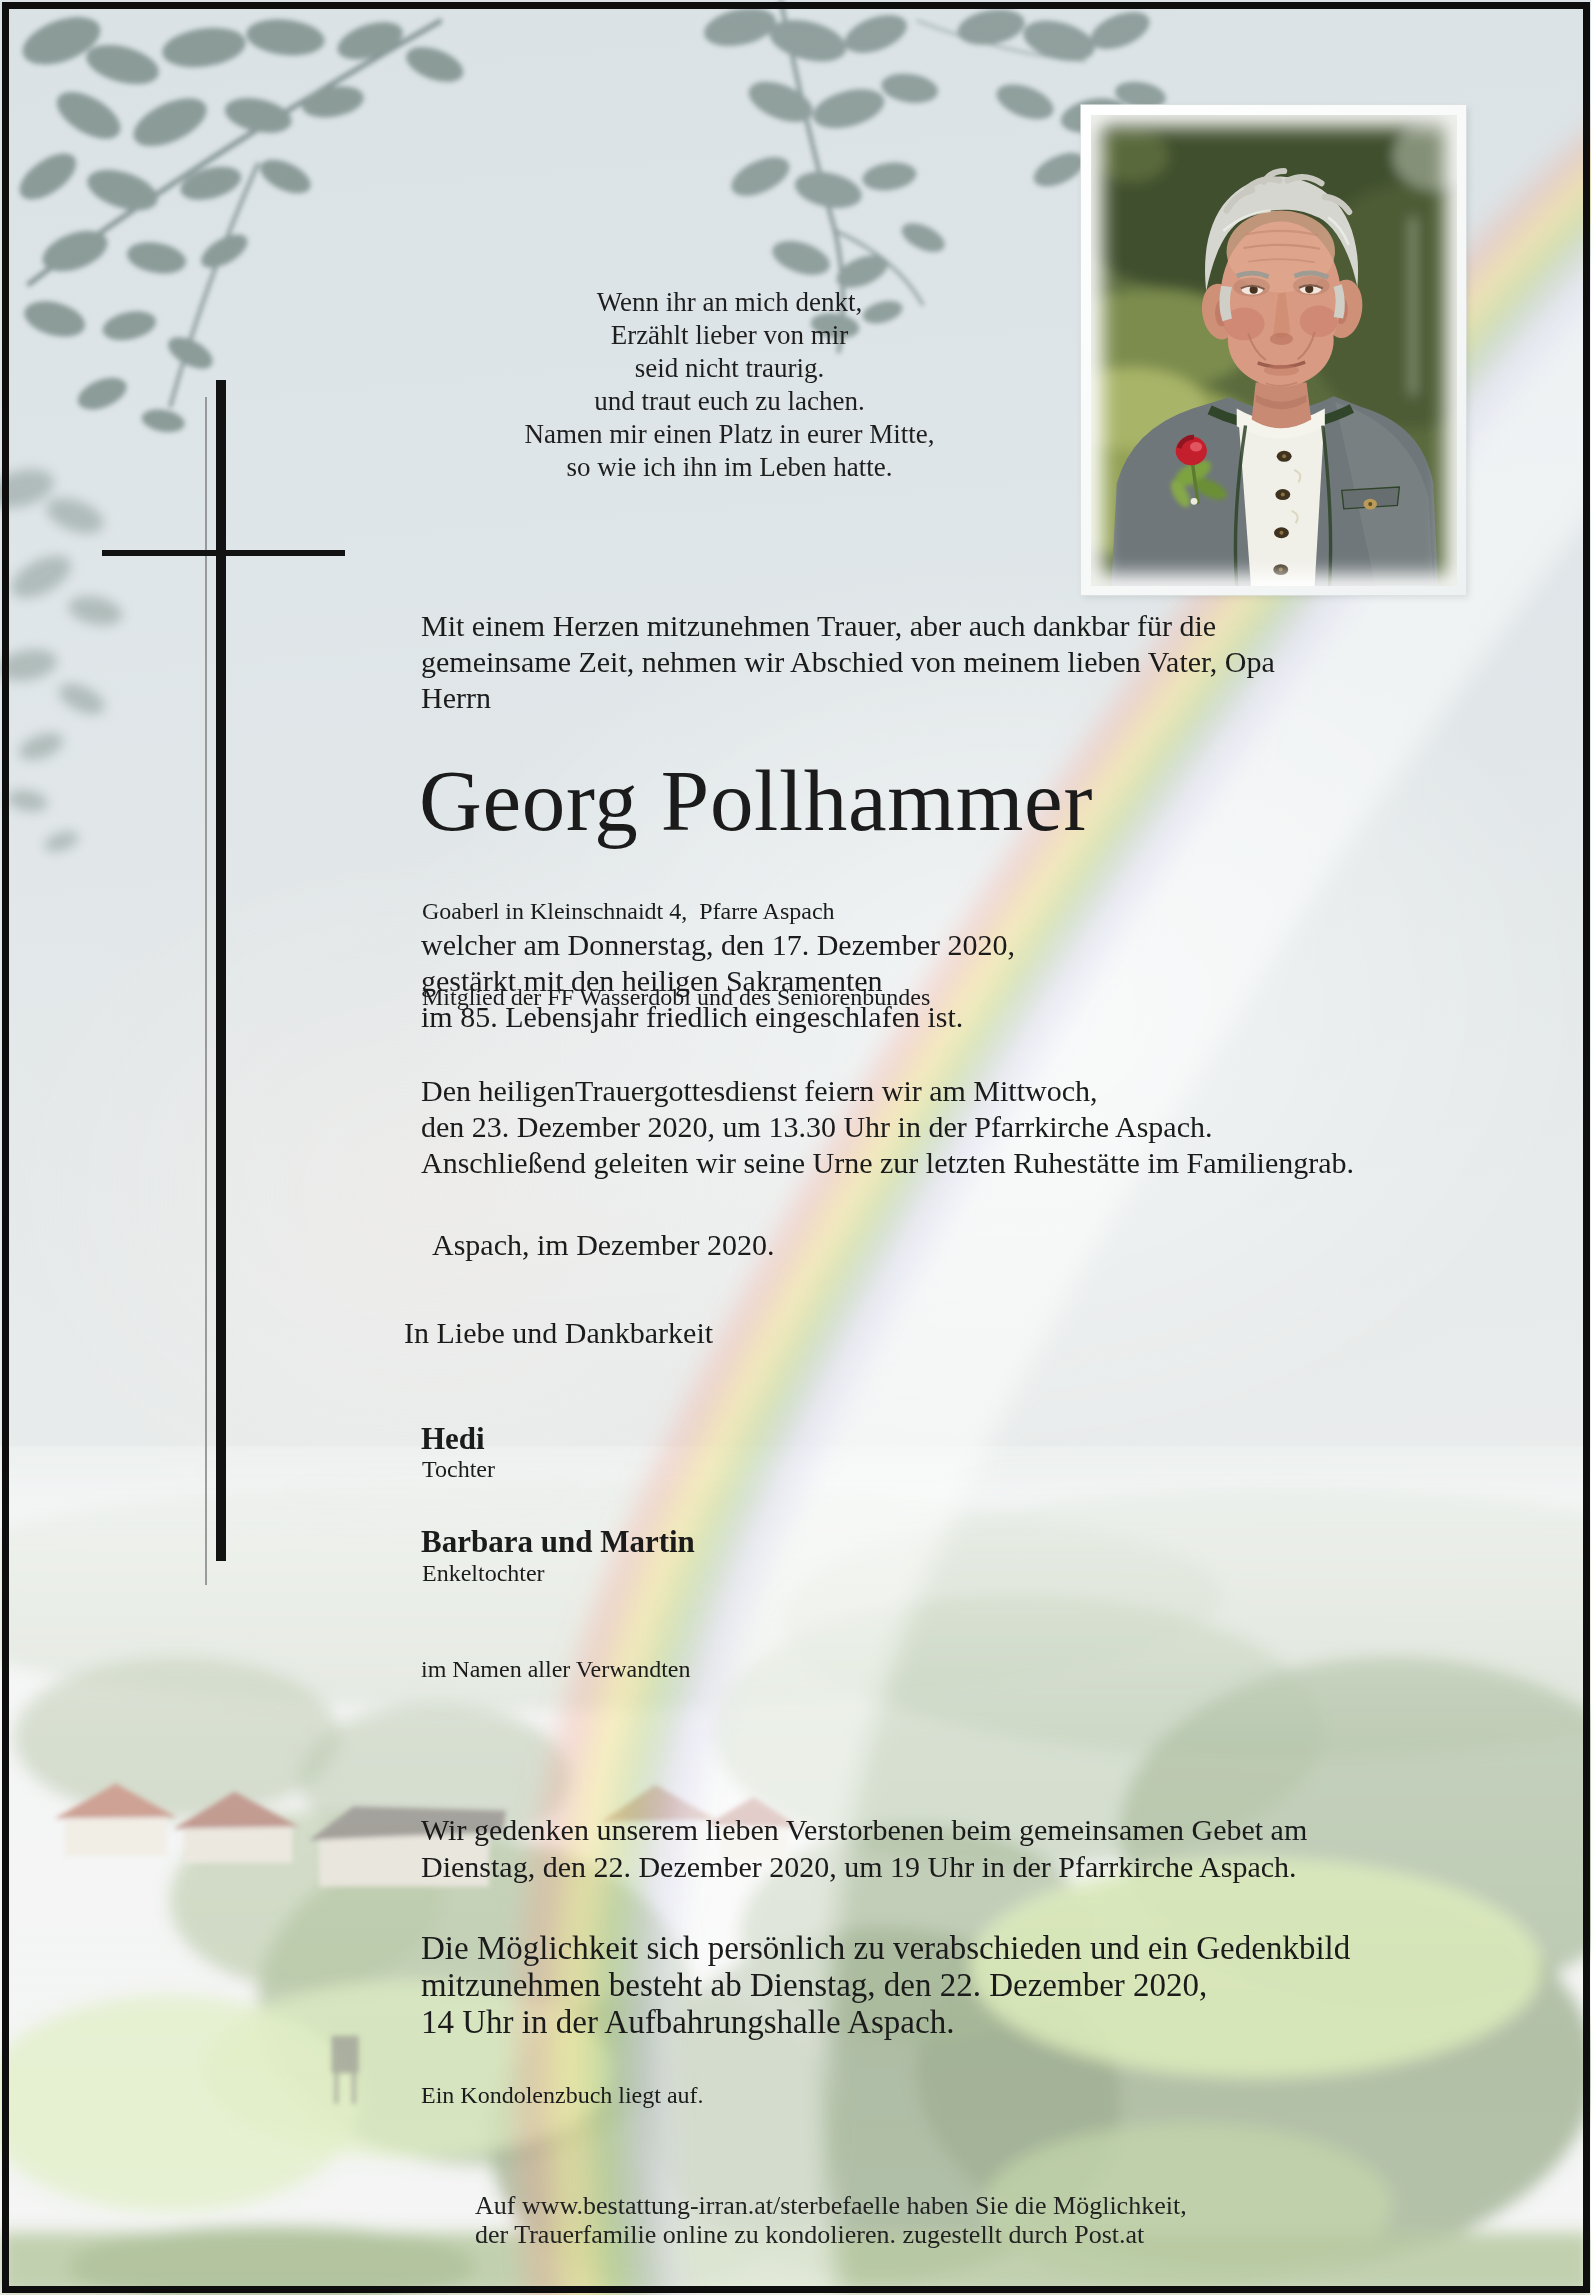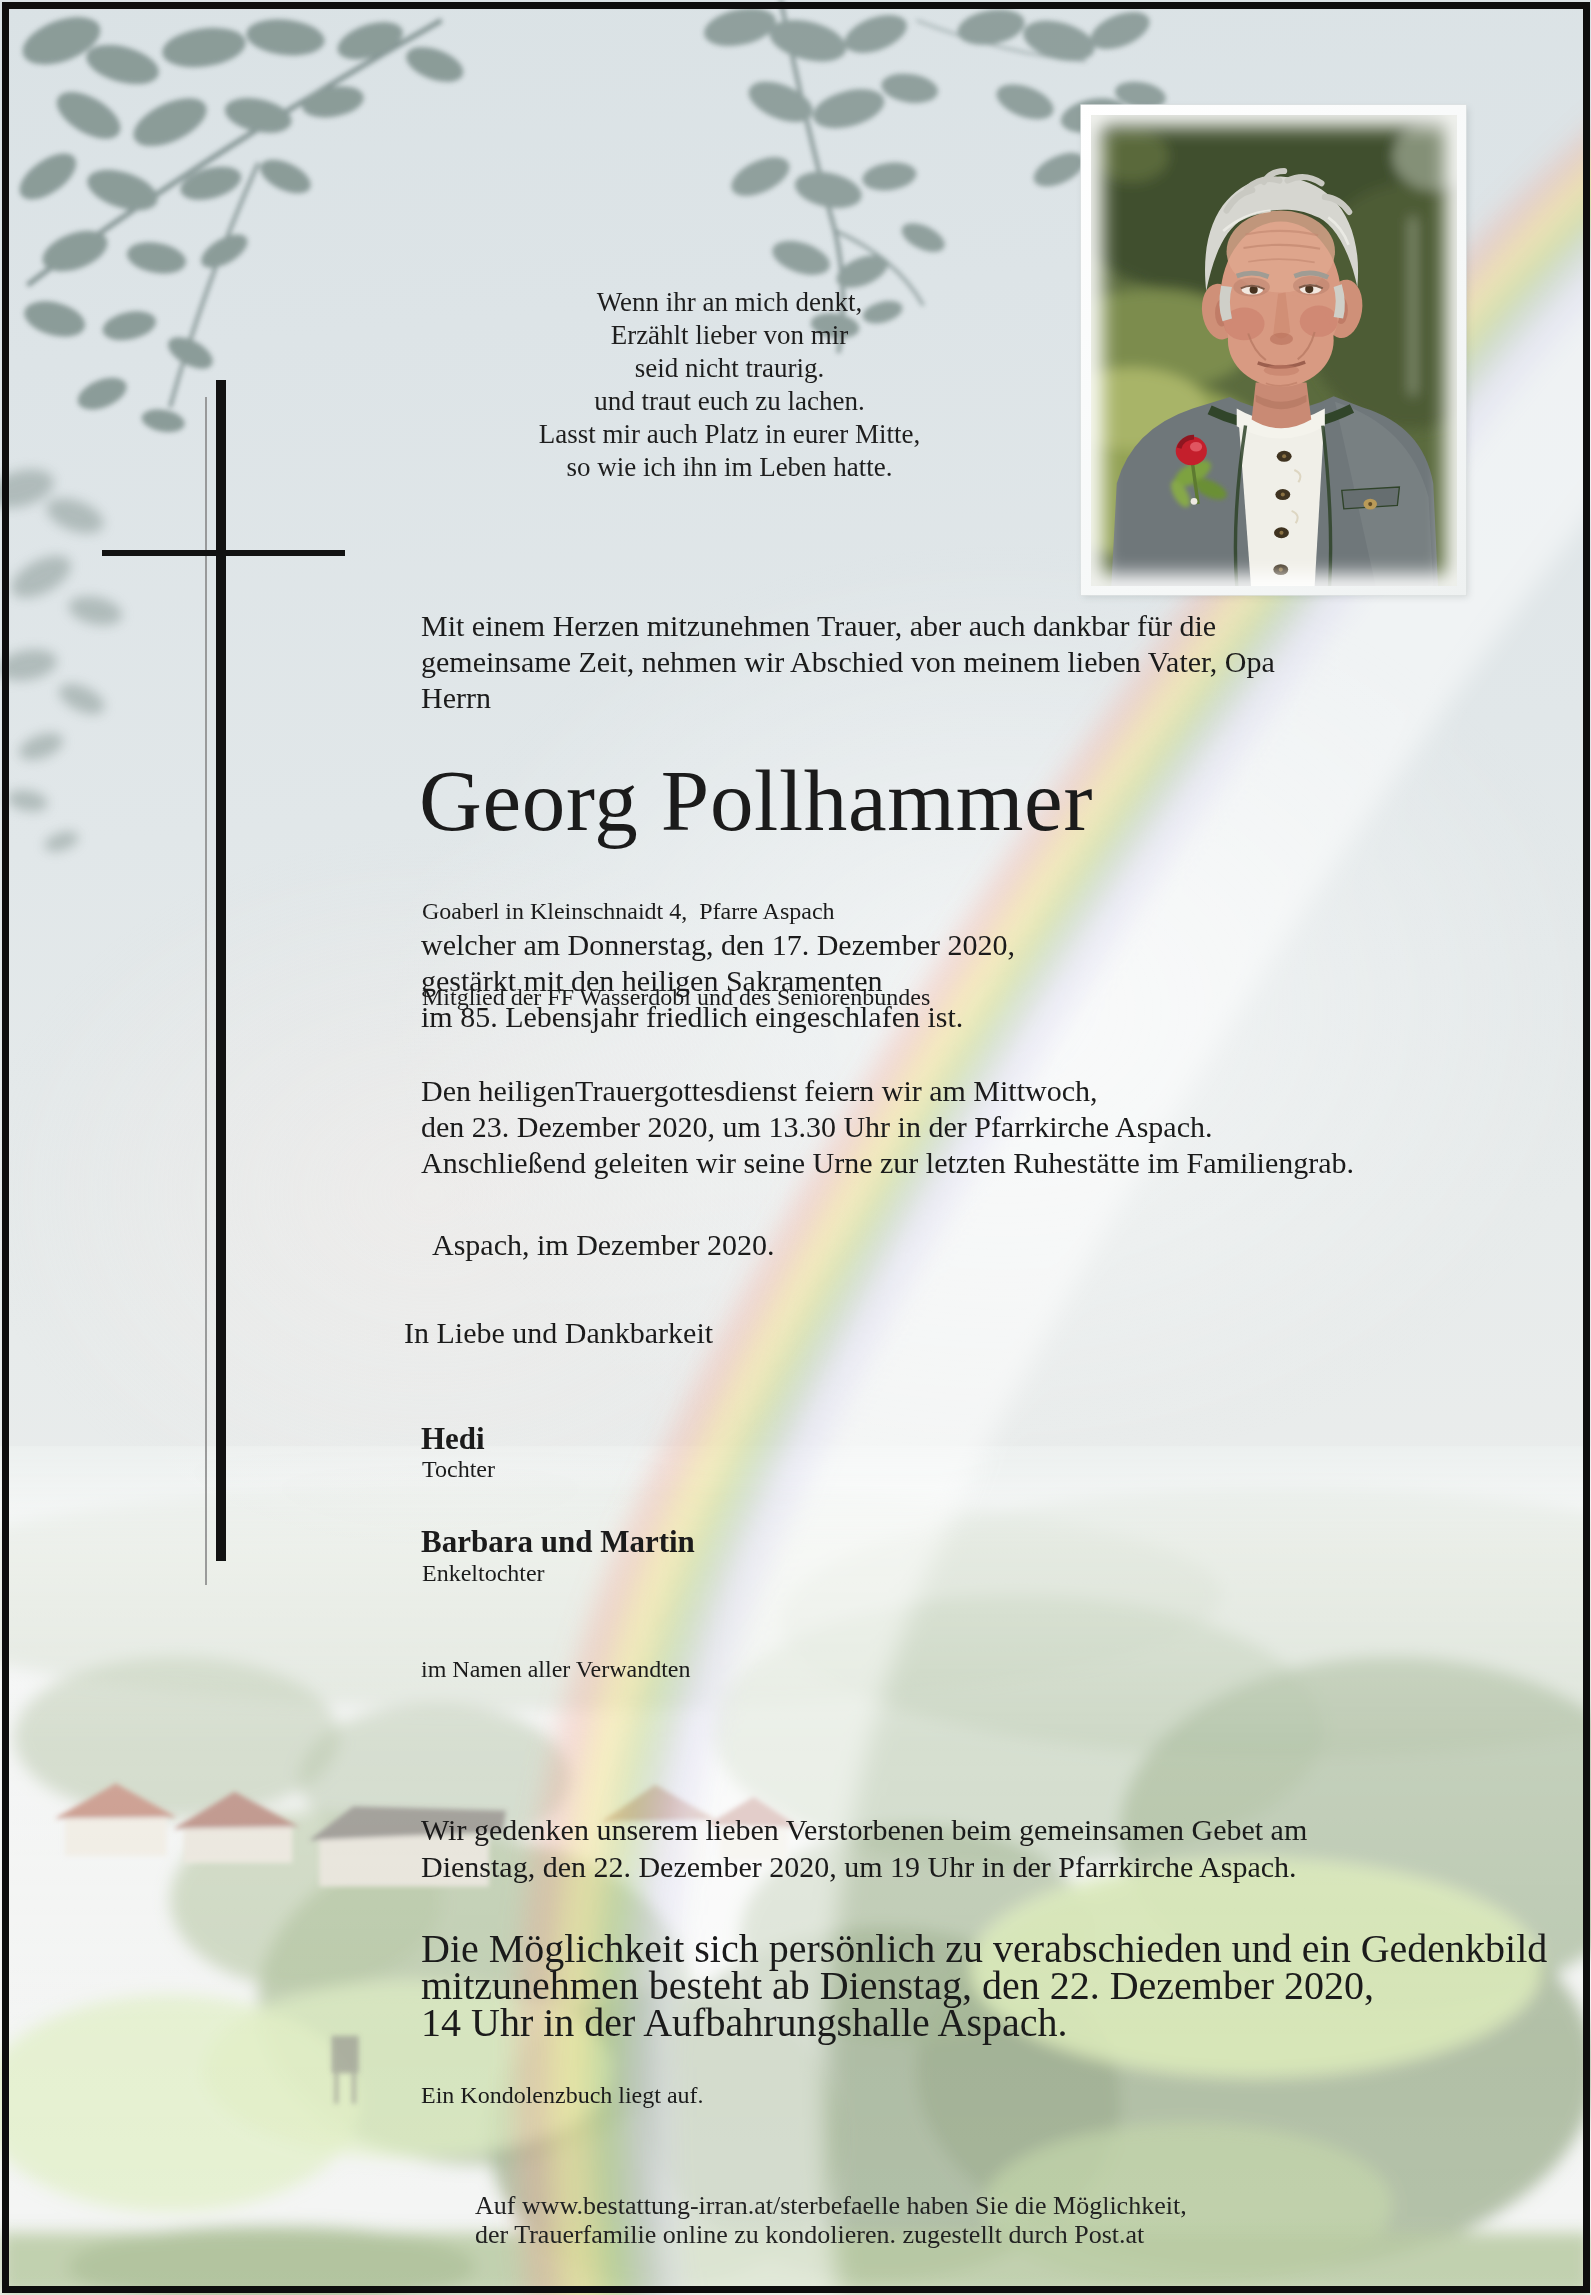--- a/index.html
+++ b/index.html
@@ -61,21 +61,21 @@
   .dateline{left:432px;top:1227px;font-size:30px;line-height:36px;}
   .closing{left:404px;top:1315px;font-size:30px;line-height:36px;}
   .mname{font-size:31px;font-weight:bold;line-height:37px;}
   .mrel{font-size:24px;line-height:28.5px;}
   .m1n{left:421px;top:1420px;}
   .m1r{left:422px;top:1455px;}
   .m2n{left:421px;top:1523px;}
   .m2r{left:422px;top:1559px;}
   .behalf{left:421px;top:1651px;font-size:24px;line-height:36px;}
   .prayer{left:421px;top:1811px;font-size:30px;line-height:37px;}
-  .viewing{left:421px;top:1930px;font-size:40px;line-height:37px;}
+  .viewing{left:421px;top:1930px;font-size:33px;line-height:37px;}
   .condol{left:421px;top:2077px;font-size:24px;line-height:36px;}
   .footer{left:475px;top:2192px;width:943px;font-size:26px;line-height:28.5px;color:#222;}
 </style>
 </head>
 <body>
 
 <div class="page">
 
   <svg class="layer branches" width="1592" height="2295" viewBox="0 0 2345 3382">
     <defs>
@@ -316,21 +316,21 @@
       </svg>
       <div class="photo-feather"></div>
     </div>
   </div>
 
   <div class="t poem">
     <div>Wenn ihr an mich denkt,</div>
     <div>Erzählt lieber von mir</div>
     <div>seid nicht traurig.</div>
     <div>und traut euch zu lachen.</div>
-    <div>Lasst mir auch Platz in eurer Mitte,</div>
+    <div>Namen mir einen Platz in eurer Mitte,</div>
     <div>so wie ich ihn im Leben hatte.</div>
   </div>
 
   <div class="t body44 intro">
     <div>Mit einem Herzen mitzunehmen Trauer, aber auch dankbar für die</div>
     <div>gemeinsame Zeit, nehmen wir Abschied von meinem lieben Vater, Opa</div>
     <div>Herrn</div>
   </div>
 
   <div class="t name">Georg Pollhammer</div>

